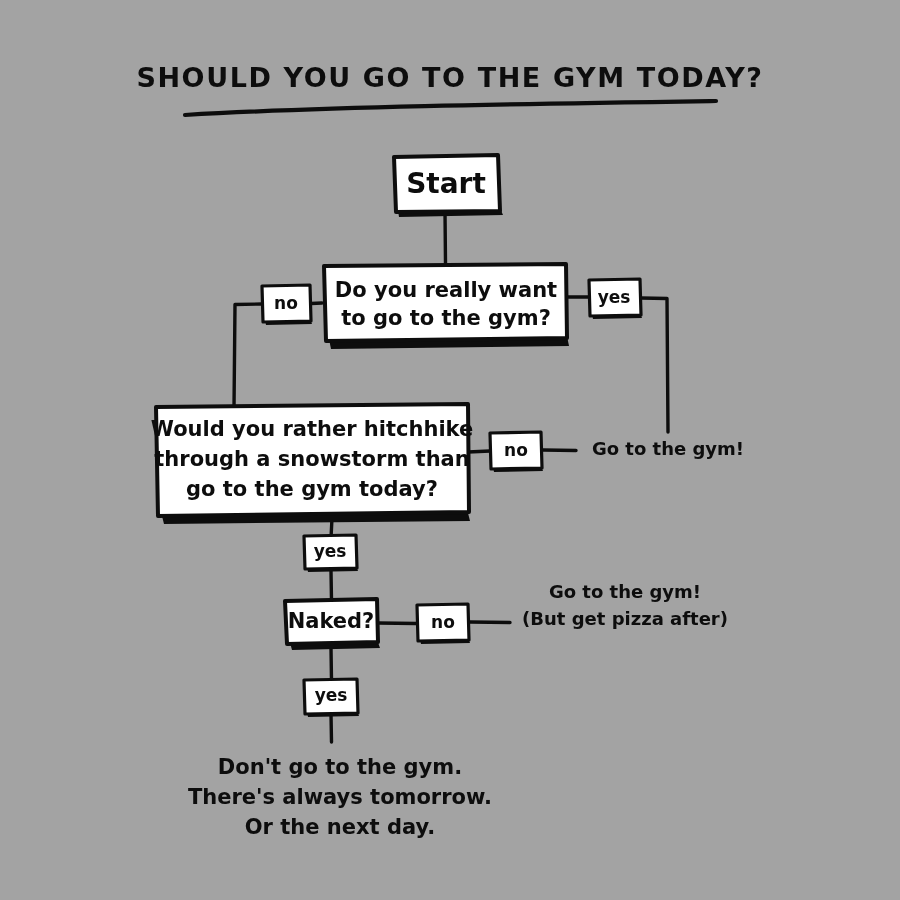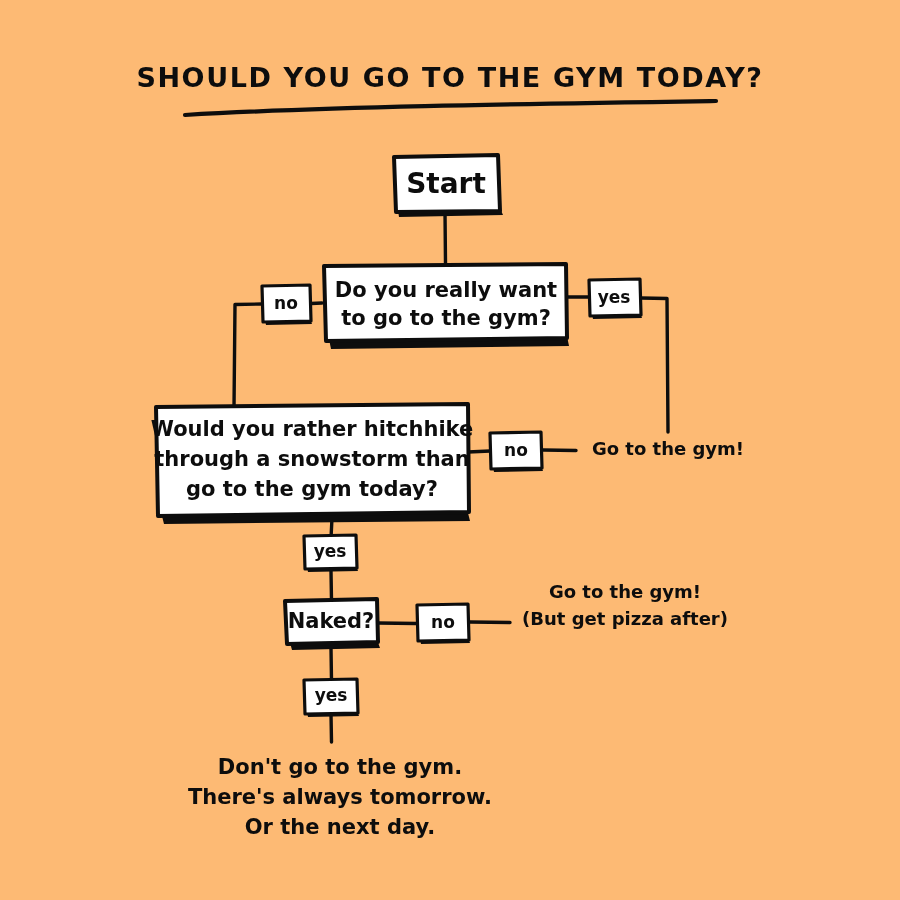--- a/index.html
+++ b/index.html
@@ -7,21 +7,21 @@
     padding: 0;
     background: #ffffff;
   }
   body {
     font-family: "DejaVu Sans", sans-serif;
   }
   #canvas {
     position: relative;
     width: 900px;
     height: 900px;
-    background: #fdba74;
+    background: #a3a3a3;
     overflow: hidden;
   }
   #flow-svg {
     position: absolute;
     left: 0;
     top: 0;
     width: 900px;
     height: 900px;
   }
   .ink-text {

